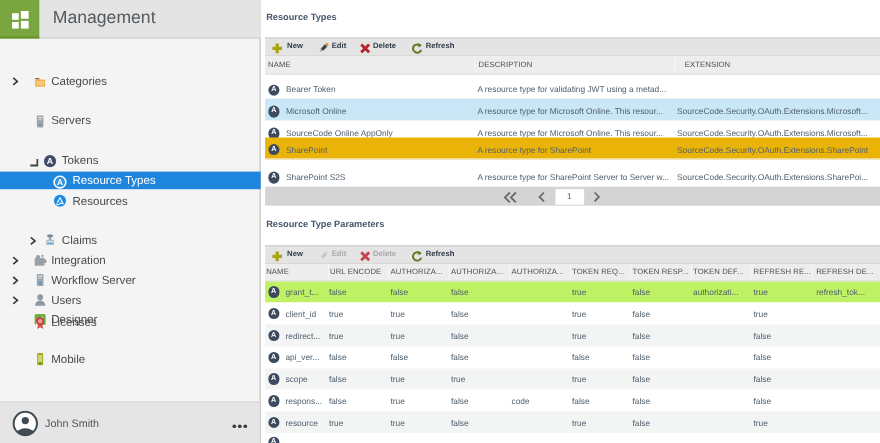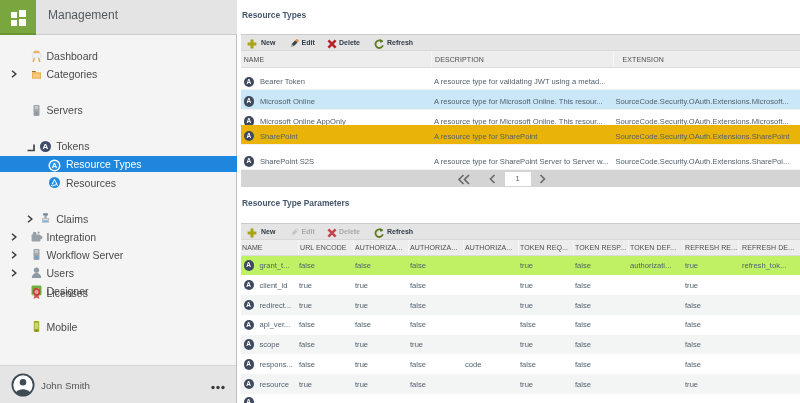--- a/index.html
+++ b/index.html
@@ -3,21 +3,21 @@
 <meta charset="utf-8">
 <style>
 * { margin:0; padding:0; box-sizing:border-box; }
 svg { display:block; }
 html,body { width:800px; height:403px; overflow:hidden; }
 body { font-family:"Liberation Sans", sans-serif; position:relative; background:#fff; }
 #sidebar { position:absolute; left:0; top:0; width:237px; height:403px; background:#f4f4f4; border-right:1px solid #bfbfbf; }
 #logo { position:absolute; left:0; top:0; width:36px; height:35px; background:#7aa63f; border-bottom:2px solid #69942f; }
 #logo .sq { position:absolute; background:#fff; }
 #mgmtbar { position:absolute; left:36px; top:0; width:201px; height:35px; background:#e4e4e4; border-bottom:1px solid #cccccc; }
-#mgmtbar span { position:absolute; left:12px; top:7.5px; font-size:12px; color:#54595d; }
+#mgmtbar span { position:absolute; left:12px; top:7.5px; font-size:16px; color:#54595d; }
 .nav { position:absolute; height:18px; line-height:18px; font-size:10.5px; color:#4a4a4a; white-space:nowrap; width:237px; }
 .nav .lbl { position:absolute; top:0; }
 .nav .ic { position:absolute; top:2.5px; }
 .nav .chev { position:absolute; top:5px; }
 .nav.sel { background:#1f86dd; color:#fff; height:16px; line-height:16px; }
 #footer { position:absolute; left:0; top:365px; width:236px; height:38px; background:#e5e5e5; border-top:1px solid #d6d6d6; }
 #main { position:absolute; left:237px; top:0; width:563px; height:403px; background:#fff; }
 .title { position:absolute; left:5px; font-size:8.4px; font-weight:bold; color:#44566b; }
 .toolbar { position:absolute; left:4px; width:559px; height:17px; background:#e4e4e4; border-top:1px solid #cbcbcb; border-bottom:1px solid #d8d8d8; }
 .tb-it { position:absolute; top:0; height:17px; line-height:16px; font-size:7px; font-weight:bold; color:#2f3b47; }
@@ -80,21 +80,21 @@
       <span class="cell" style="left:374.5px;top:8.80px;"></span>
     </div>
 <div class="row" style="top:90.40px;height:20.0px;background:#c9e7f7;">
       <span class="circA" style="left:2.8px;top:5.85px;">A</span>
       <span class="cell" style="left:19px;top:6.70px;">Microsoft Online</span>
       <span class="cell" style="left:193px;top:6.70px;">A resource type for Microsoft Online. This resour...</span>
       <span class="cell" style="left:374.5px;top:6.70px;">SourceCode.Security.OAuth.Extensions.Microsoft...</span>
     </div>
 <div class="row" style="top:110.40px;height:20.0px;background:#fff;">
       <span class="circA" style="left:2.8px;top:5.85px;">A</span>
-      <span class="cell" style="left:19px;top:6.70px;">Microsoft Online AppOnly</span>
+      <span class="cell" style="left:19px;top:6.70px;">SourceCode Online AppOnly</span>
       <span class="cell" style="left:193px;top:6.70px;">A resource type for Microsoft Online. This resour...</span>
       <span class="cell" style="left:374.5px;top:6.70px;">SourceCode.Security.OAuth.Extensions.Microsoft...</span>
     </div>
 <div class="row" style="top:125px;height:20.0px;background:#eab308;">
       <span class="circA" style="left:2.8px;top:5.85px;">A</span>
       <span class="cell" style="left:19px;top:6.70px;">SharePoint</span>
       <span class="cell" style="left:193px;top:6.70px;">A resource type for SharePoint</span>
       <span class="cell" style="left:374.5px;top:6.70px;">SourceCode.Security.OAuth.Extensions.SharePoint</span>
     </div>
 <div class="row" style="top:150.40px;height:20.0px;background:#fff;">
@@ -246,32 +246,20 @@
       <span class="cell" style="left:279px;top:5.60px;">true</span>
       <span class="cell" style="left:334px;top:5.60px;">false</span>
       <span class="cell" style="left:444px;top:5.60px;">true</span>
     </div>
 <div class="row2" style="top:394.10px;height:8.90px;background:#fff;">
       <span class="circA" style="left:2.5px;top:3px;">A</span>
     </div>
 </div>
 
 <div id="sidebar">
-<div class="nav" style="top:47px;">
-      <span class="ic" style="left:29.5px;">
-        <svg width="13" height="13" viewBox="0 0 13 13" style="">
-          <path d="M4.2 0.8 h4.6 l1.2 2.2 h-7 Z" fill="#ecb258"></path>
-          <rect x="1.8" y="3" width="9.4" height="5.2" fill="#e2e5ec"></rect>
-          <rect x="2.8" y="4" width="7.4" height="3.2" fill="#eef0f5"></rect>
-          <path d="M4.3 8.2 L3.1 12" stroke="#e8ae4e" stroke-width="1.7" fill="none"></path>
-          <path d="M8.7 8.2 L9.9 12" stroke="#e8ae4e" stroke-width="1.7" fill="none"></path>
-        </svg>
-      </span>
-      <span class="lbl" style="left:46.5px;">Dashboard</span>
-    </div>
 <div class="nav" style="top:65px;">
       <span class="chev" style="left:11px;top:5px;">
         <svg width="6" height="8" viewBox="0 0 6 8" style="">
           <path d="M1 0.8 L4.8 4 L1 7.2" stroke="#3c3c3c" stroke-width="1.5" fill="none"></path>
         </svg>
       </span>
       <span class="ic" style="left:29.5px;">
         <svg width="13" height="13" viewBox="0 0 13 13" style="">
           <path d="M2 3 h3.4 l0.9 1.2 h-4.3 Z" fill="#a06a1e"></path>
           <rect x="2" y="4.3" width="9" height="6.5" rx="0.5" fill="#edb051"></rect>

